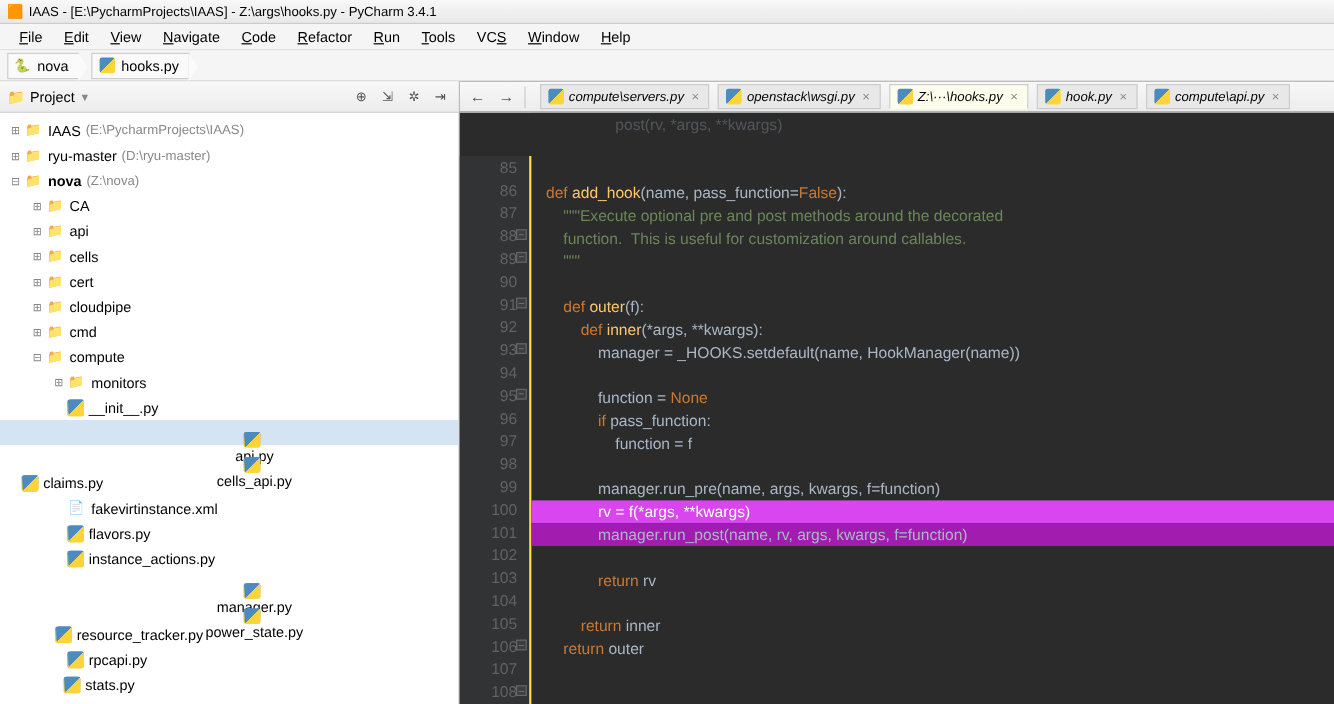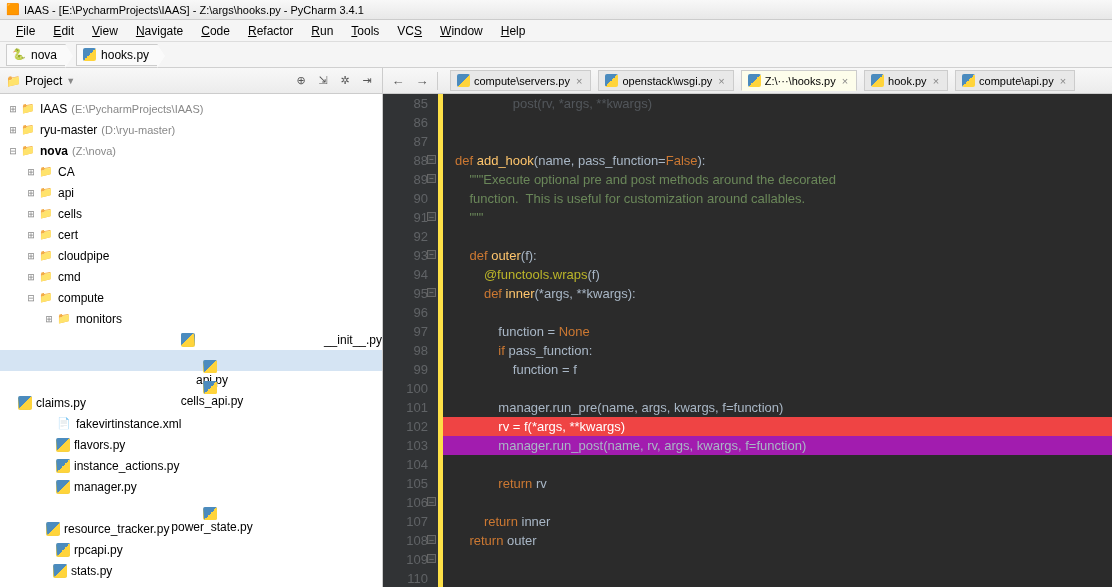--- a/index.html
+++ b/index.html
@@ -33,33 +33,33 @@
 .fi.folder { color:#d9a23a; }
 .fi.pyf { background:linear-gradient(#4b8bbe,#ffd43b); border-radius:2px; width:14px; height:14px; }
 .fi.xml::before { content:"📄"; font-size:11px; }
 .node .path { color:#888; margin-left:4px; font-size:11px; }
 
 .editor { flex:1; display:flex; flex-direction:column; background:#2b2b2b; }
 .etool { height:26px; background:linear-gradient(#f8f8f8,#ececec); border-bottom:1px solid #ccc; display:flex; align-items:center; padding:0 4px; gap:2px; }
 .etool .b { width:22px; height:22px; display:flex; align-items:center; justify-content:center; color:#555; cursor:pointer; font-size:13px; }
 .etool .sep { width:1px; height:18px; background:#ccc; margin:0 2px; }
 
-.tabs { display:flex; align-items:flex-end; gap:7px; margin-left:8px; flex:1; }
+.tabs { display:flex; align-items:flex-end; gap:7px; margin-left:8px; flex:1;font-style:italic; }
 .tab { display:flex; align-items:center; padding:3px 6px; background:#e8e8e8; border:1px solid #ccc; cursor:pointer; font-size:11px; gap:4px; }
 .tab.active { background:#fdfdeb; border-bottom-color:#fdfdeb; }
 .tab .x { color:#888; font-size:11px; padding:0 2px; cursor:pointer; }
 .tab .ic { width:13px; height:13px; }
 
 .code { flex:1; display:flex; overflow:hidden; font-family:"Consolas","Courier New",monospace; font-size:13px; line-height:19px; }
-.gutter { width:60px; background:#313335; color:#606366; text-align:right; padding:0 10px 0 0; user-select:none; border-right:5px solid #fde047; }
+.gutter { width:60px; background:#313335; color:#606366; text-align:right; padding:0 10px 0 0; user-select:none; border-right:2px solid #fde047;margin-top:36px; }
 .gutter div { height:19px; position:relative; }
 .fold { position:absolute; right:-8px; top:4px; width:9px; height:9px; border:1px solid #666; background:#3c3f41; font-size:8px; line-height:7px; text-align:center; color:#888; cursor:pointer; }
 .src { flex:1; background:#2b2b2b; position:relative; }
 .line { height:19px; padding-left:12px; white-space:pre; color:#a9b7c6; }
-.line.hl { background:#ef4444; color:#fff; }
+.line.hl { background:#d946ef; color:#fff; }
 .line.caret { background:#a21caf; }
 .kw { color:#cc7832; }
 .fn { color:#ffc66d; }
 .str { color:#6a8759; }
 .dec { color:#bbb529; }
 .py-ic { display:inline-block; width:13px; height:13px; background:linear-gradient(135deg,#4b8bbe 50%,#ffd43b 50%); border-radius:2px; }
 </style>
 </head>
 <body>
 
@@ -160,21 +160,21 @@
         <div class="node" style="padding-left: 24px;">
           <span class="tw">⊟</span>
           <span class="fi folder">📁</span>
           <span>compute</span>
         </div>
         <div class="node" style="padding-left: 42px;">
           <span class="tw">⊞</span>
           <span class="fi folder">📁</span>
           <span>monitors</span>
         </div>
-        <div class="node" style="padding-left: 42px; justify-content: space-between;">
+        <div class="node" style="padding-left: 42px;">
           <span class="tw blank">·</span>
           <span class="fi pyf">
             <span class="py-ic"></span>
           </span>
           <span>__init__.py</span>
         </div>
         <div class="node sel" style="padding-left: 42px; flex-direction: column;">
           <span class="tw blank">·</span>
           <span class="fi pyf">
             <span class="py-ic"></span>
@@ -207,21 +207,21 @@
           </span>
           <span>flavors.py</span>
         </div>
         <div class="node" style="padding-left: 42px;">
           <span class="tw blank">·</span>
           <span class="fi pyf">
             <span class="py-ic"></span>
           </span>
           <span>instance_actions.py</span>
         </div>
-        <div class="node" style="padding-left: 42px;">
+        <div class="node" style="padding-left: 42px; flex-direction: column;">
           <span class="tw blank">·</span>
           <span class="fi pyf">
             <span class="py-ic"></span>
           </span>
           <span>manager.py</span>
         </div>
         <div class="node" style="padding-left: 42px; flex-direction: column;">
           <span class="tw blank">·</span>
           <span class="fi pyf">
             <span class="py-ic"></span>
@@ -317,22 +317,22 @@
       <div class="src" id="src">
           <div class="line" style="opacity: 0.3;">                post(rv, *args, **kwargs)</div>
           <div class="line"></div>
           <div class="line"></div>
           <div class="line"><span class="kw">def</span> <span class="fn">add_hook</span>(name, pass_function=<span class="kw">False</span>):</div>
           <div class="line">    <span class="str">"""Execute optional pre and post methods around the decorated</span></div>
           <div class="line"><span class="str">    function.  This is useful for customization around callables.</span></div>
           <div class="line"><span class="str">    """</span></div>
           <div class="line"></div>
           <div class="line">    <span class="kw">def</span> <span class="fn">outer</span>(f):</div>
-          <div class="line">        <span class="dec">@functools.wraps</span>(f)</div>
           <div class="line">        <span class="kw">def</span> <span class="fn">inner</span>(*args, **kwargs):</div>
+          <div class="line">            manager = _HOOKS.setdefault(name, HookManager(name))</div>
           <div class="line"></div>
           <div class="line">            function = <span class="kw">None</span></div>
           <div class="line">            <span class="kw">if</span> pass_function:</div>
           <div class="line">                function = f</div>
           <div class="line"></div>
           <div class="line">            manager.run_pre(name, args, kwargs, f=function)</div>
           <div class="line hl">            rv = f(*args, **kwargs)</div>
           <div class="line caret">            manager.run_post(name, rv, args, kwargs, f=function)</div>
           <div class="line"></div>
           <div class="line">            <span class="kw">return</span> rv</div>

